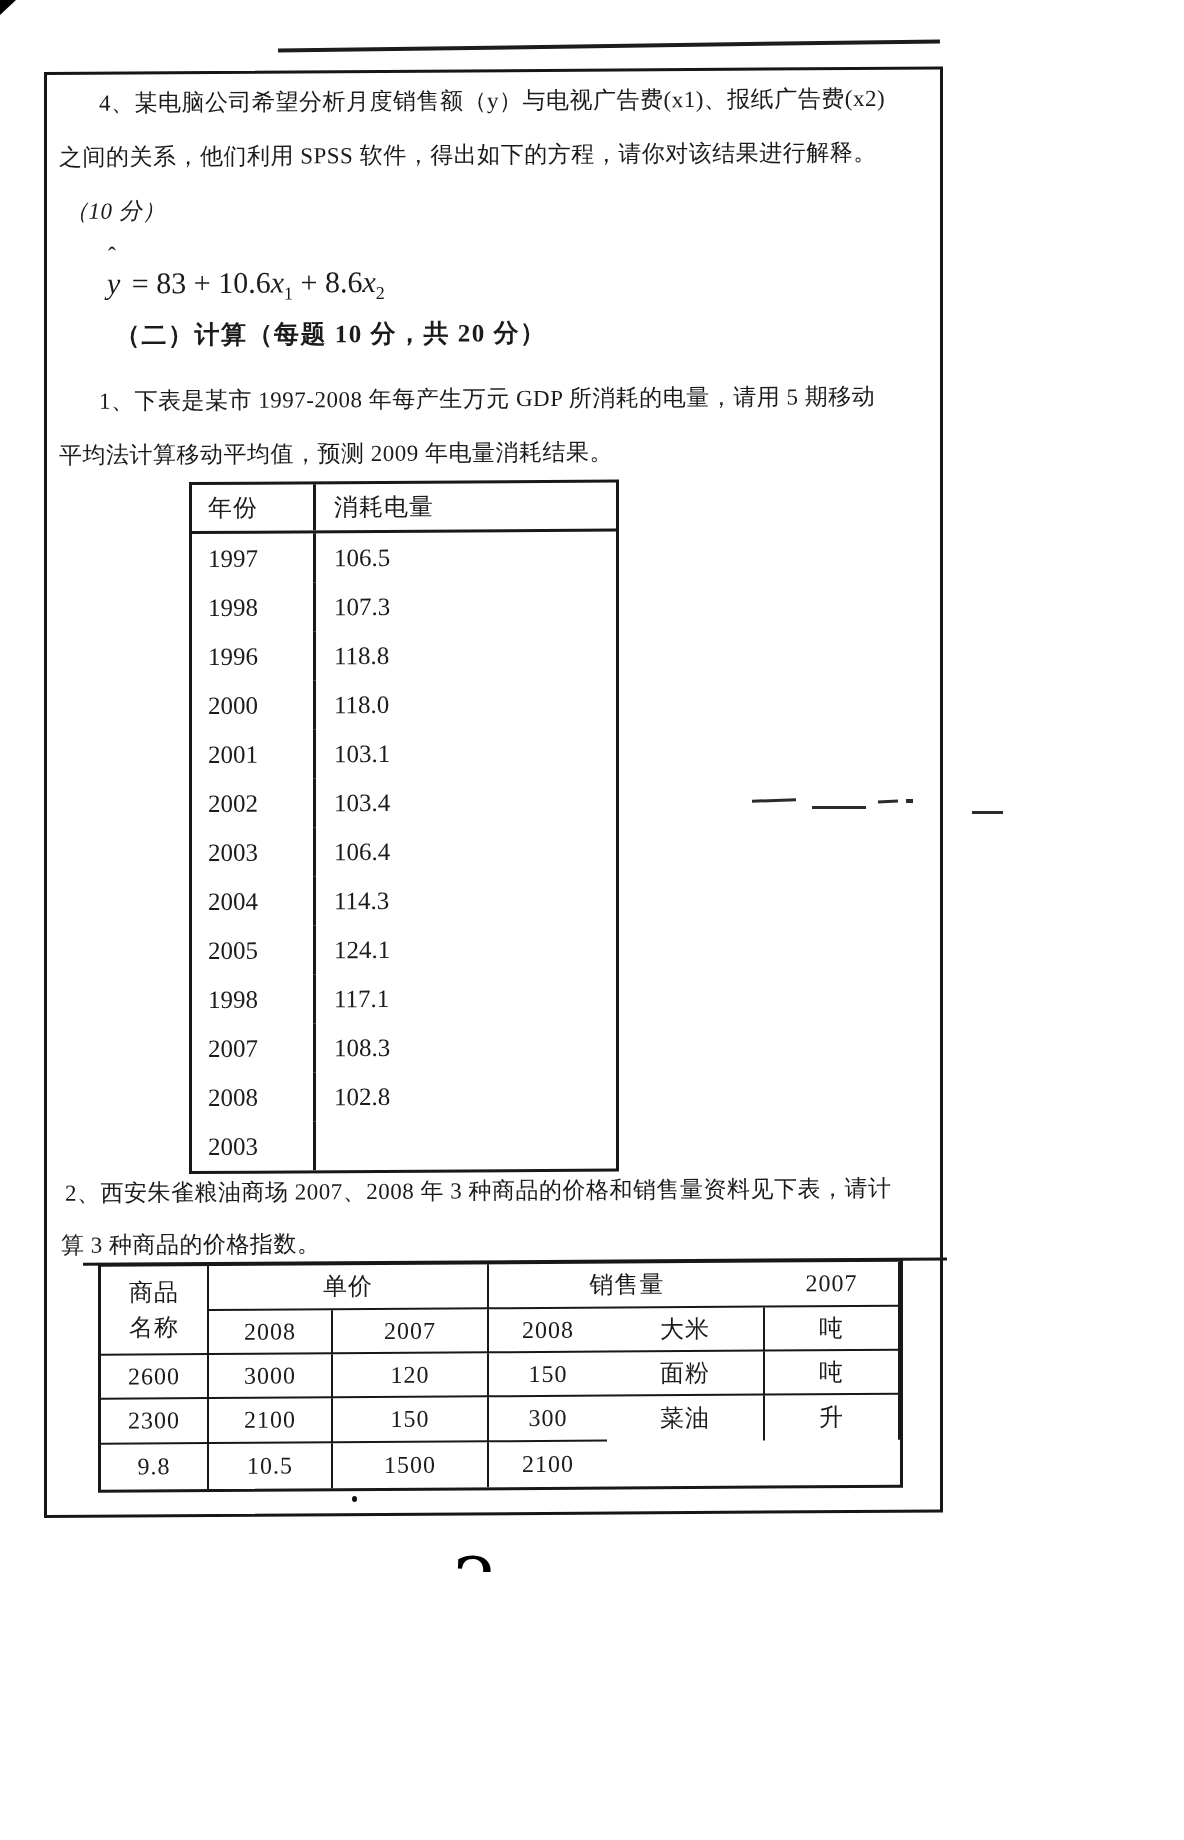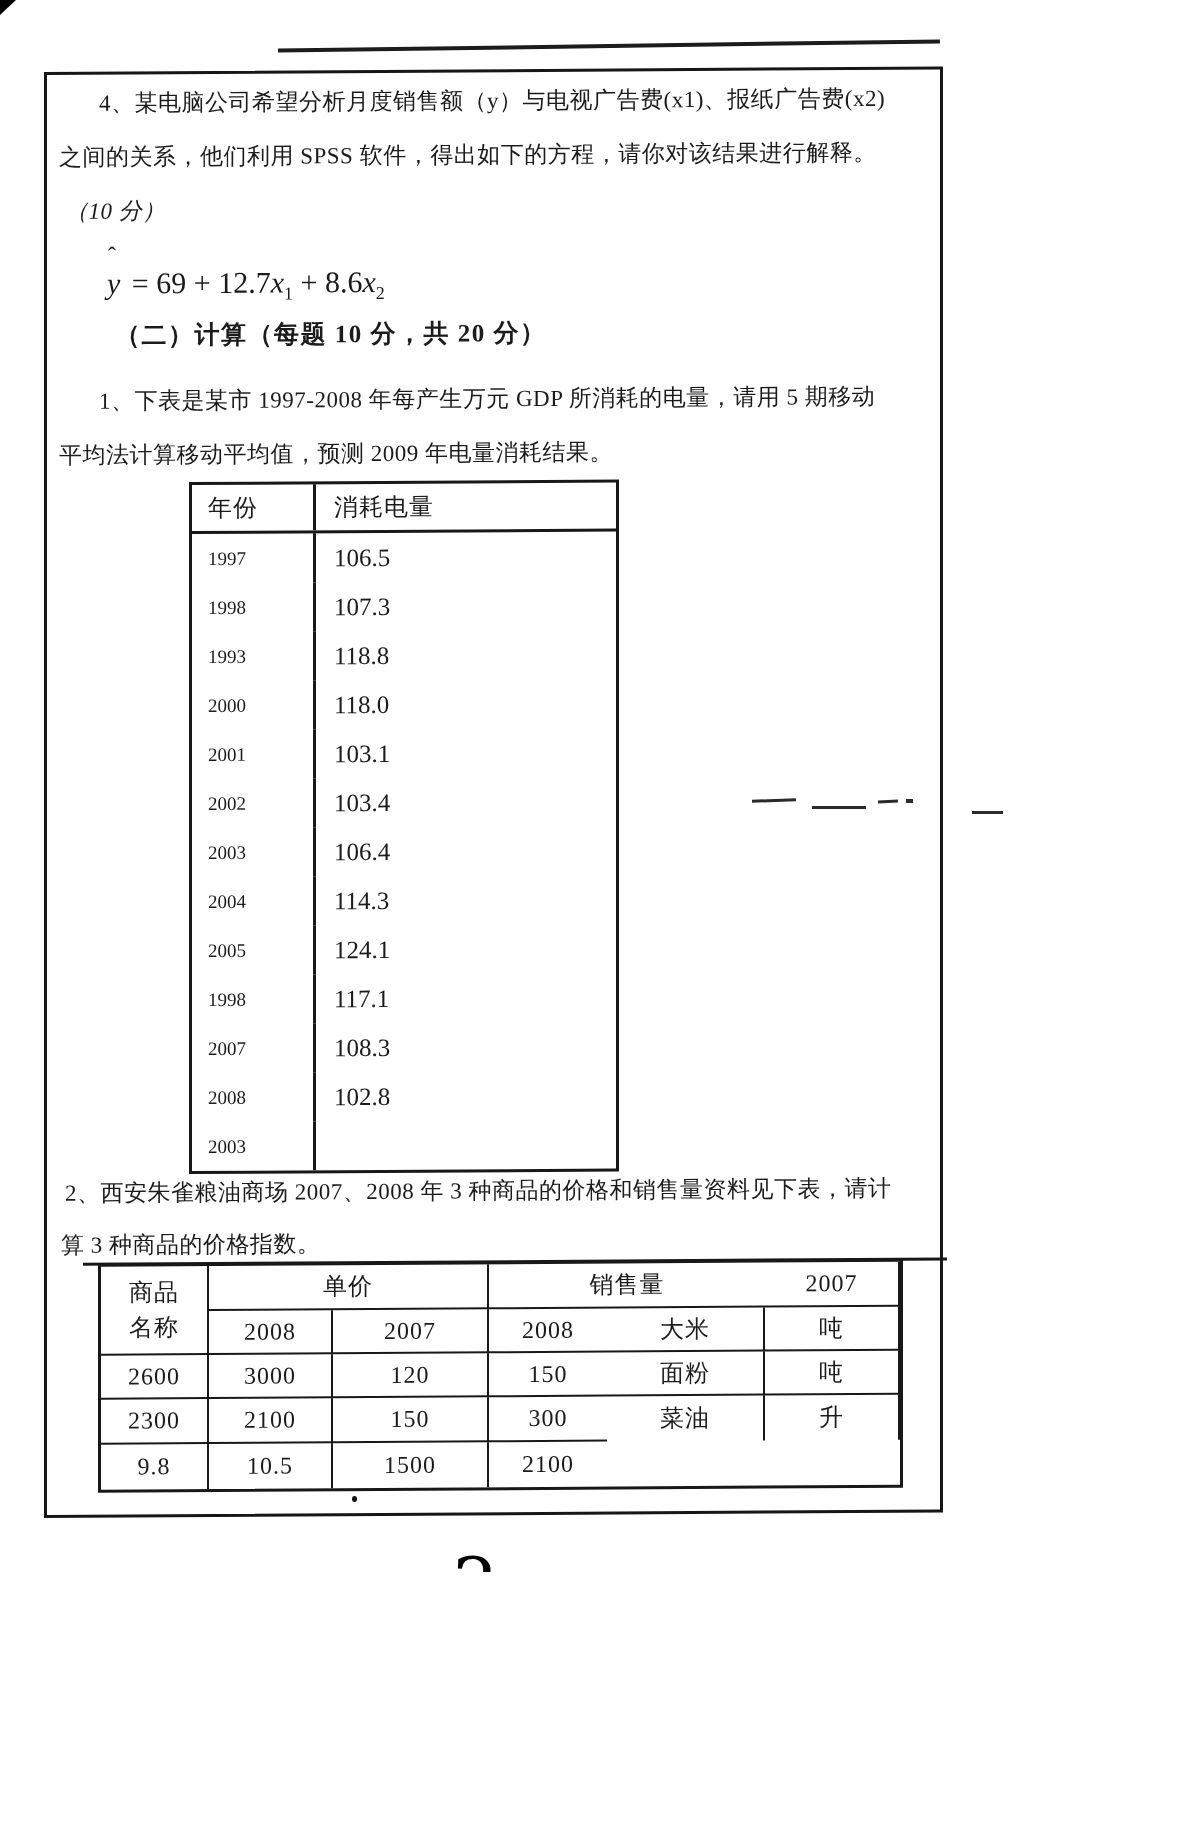--- a/index.html
+++ b/index.html
@@ -38,21 +38,21 @@
   .table1{
     position:absolute; left:142px; top:408px; width:430px;
     border:3px solid #181818; box-sizing:border-box;
     background:transparent;
   }
   .t1-header{display:flex; height:46px; border-bottom:3px solid #181818;}
   .t1-row{display:flex; height:49px;}
   .t1-c1{
     width:124px; padding-left:16px; box-sizing:border-box;
     border-right:3px solid #181818;
-    display:flex; align-items:center; font-size:19px;
+    display:flex; align-items:center; font-size:25px;
   }
   .t1-c2{flex:1; padding-left:18px; display:flex; align-items:center; font-size:25px;}
   .t1-header .t1-c1,.t1-header .t1-c2{font-size:24px; letter-spacing:1px;}
   
   .t2-extend{position:absolute; left:36px; top:1188px; width:864px; height:3px; background:#181818;}
   .table2{
     position:absolute; left:51px; top:1189px;
     display:grid;
     grid-template-columns:108px 124px 156px 118px 158px 135px;
     grid-template-rows:45px 44px 44px 45px 45px;
@@ -105,21 +105,21 @@
   <div class="corner-art"></div>
   <div class="top-scan-line"></div>
 
   <div class="frame">
 
     <div class="tline" style="left:52px; top:14px;">4、某电脑公司希望分析月度销售额（y）与电视广告费(x1)、报纸广告费(x2)</div>
     <div class="tline" style="left:12px; top:68px;">之间的关系，他们利用 SPSS 软件，得出如下的方程，请你对该结果进行解释。</div>
     <div class="tline" style="left:18px; top:122px;font-style:italic;">（10 分）</div>
 
     <div class="formula">
-      <span class="yhat"><span class="hat">ˆ</span><span>y</span></span><span> = 69 + 12.7</span><span class="varit">x</span><sub>1</sub><span> + 8.6</span><span class="varit">x</span><sub>2</sub>
+      <span class="yhat"><span class="hat">ˆ</span><span>y</span></span><span> = 83 + 10.6</span><span class="varit">x</span><sub>1</sub><span> + 8.6</span><span class="varit">x</span><sub>2</sub>
     </div>
 
     <div class="tline bold heading" style="left:68px; top:246px;">（二）计算（每题 10 分，共 20 分）</div>
 
     <div class="tline" style="left:52px; top:312px;">1、下表是某市 1997-2008 年每产生万元 GDP 所消耗的电量，请用 5 期移动</div>
     <div class="tline" style="left:12px; top:366px;">平均法计算移动平均值，预测 2009 年电量消耗结果。</div>
 
     <div class="table1">
       <div class="t1-header">
         <div class="t1-c1">年份</div>
@@ -127,21 +127,21 @@
       </div>
       <div class="t1-row">
           <div class="t1-c1">1997</div>
           <div class="t1-c2">106.5</div>
         </div>
       <div class="t1-row">
           <div class="t1-c1">1998</div>
           <div class="t1-c2">107.3</div>
         </div>
       <div class="t1-row">
-          <div class="t1-c1">1993</div>
+          <div class="t1-c1">1996</div>
           <div class="t1-c2">118.8</div>
         </div>
       <div class="t1-row">
           <div class="t1-c1">2000</div>
           <div class="t1-c2">118.0</div>
         </div>
       <div class="t1-row">
           <div class="t1-c1">2001</div>
           <div class="t1-c2">103.1</div>
         </div>

